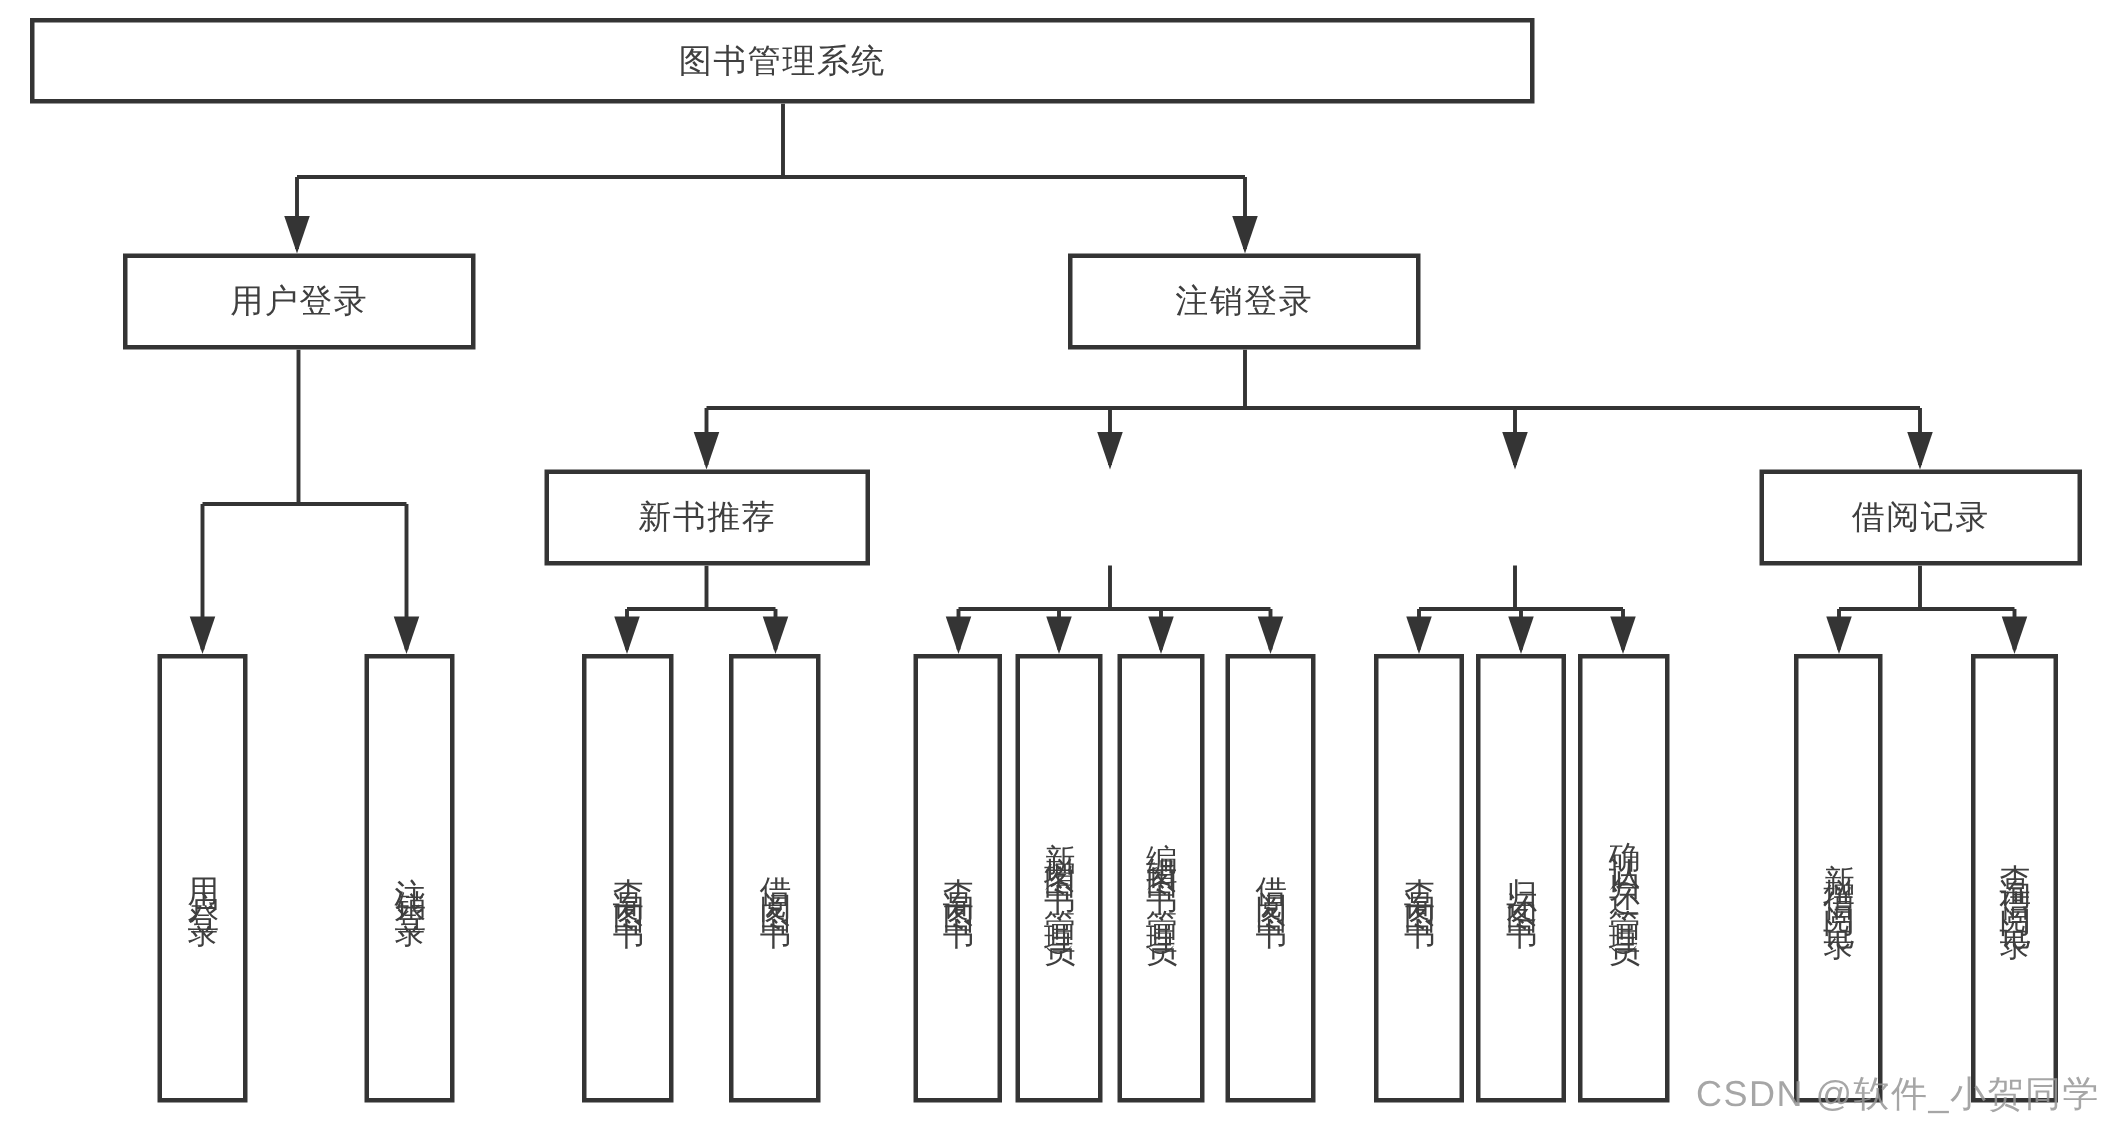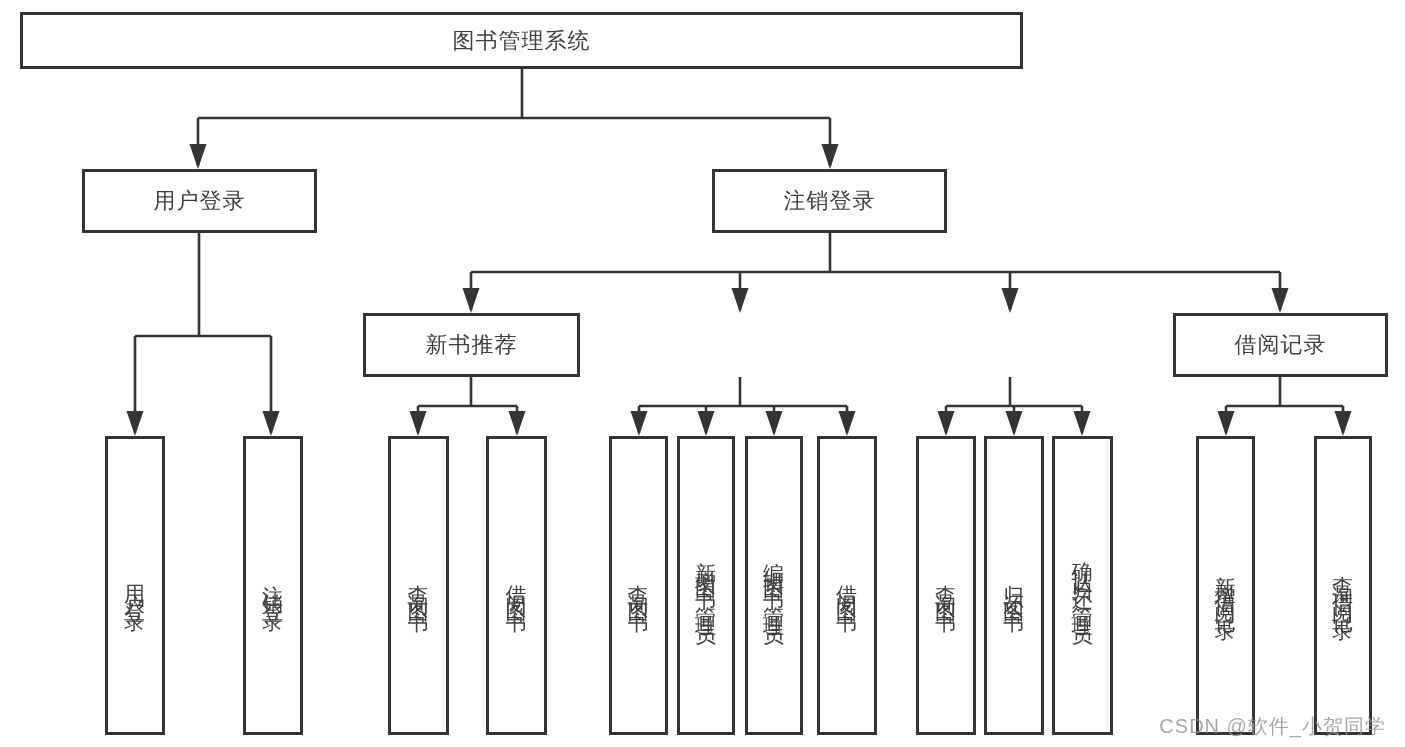--- a/index.html
+++ b/index.html
@@ -49,22 +49,22 @@
     text-orientation: mixed;
     font-size: 21px;
     line-height: 1;
     letter-spacing: 9px;
     white-space: nowrap;
     color: #3f3f3f;
   }
   .watermark {
     position: absolute;
     top: 713px;
-    right: 19px;
-    font-size: 20px;
+    right: 5px;
+    font-size: 24px;
     color: rgba(150,150,150,0.85);
     letter-spacing: 1px;
     white-space: nowrap;
     z-index: 5;
   }
 </style>
 </head>
 <body>
 
 <div class="canvas">

